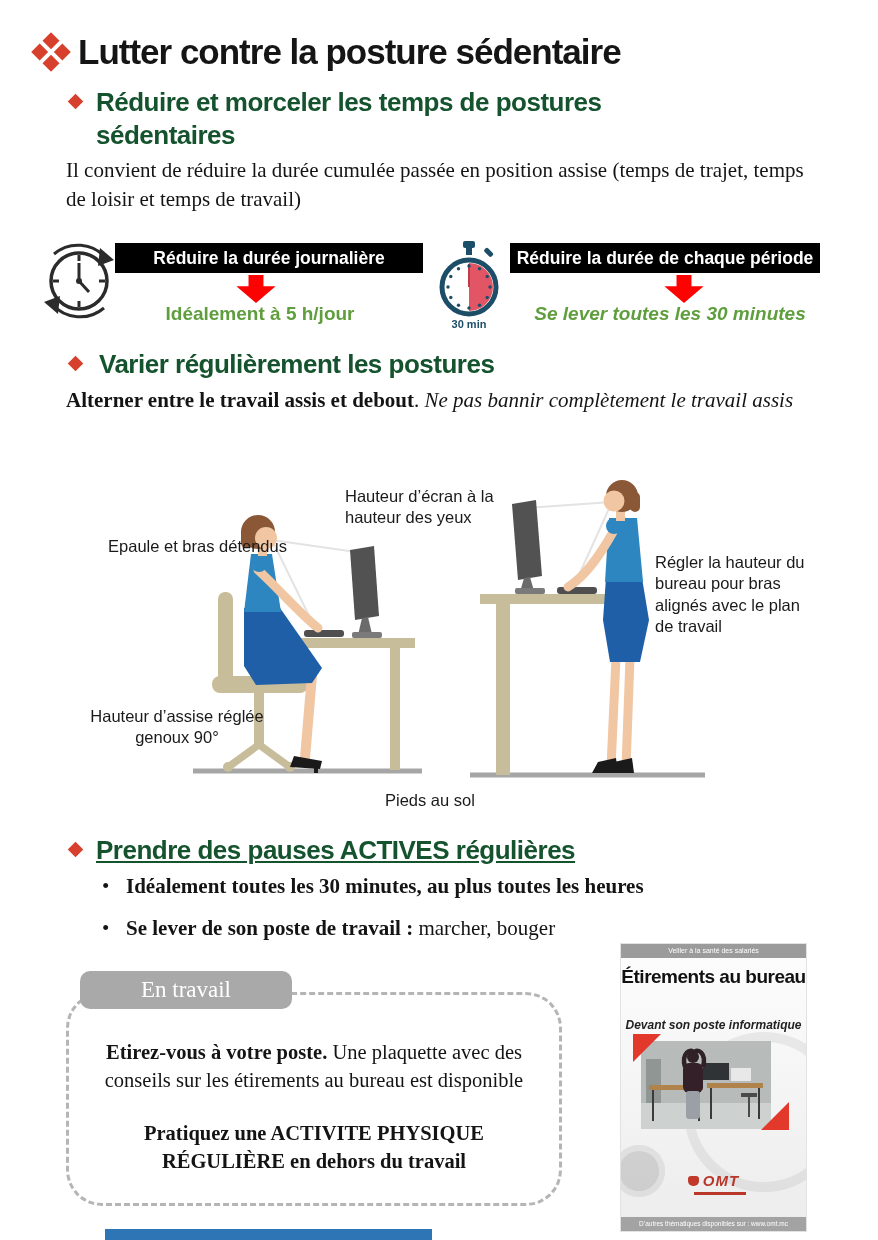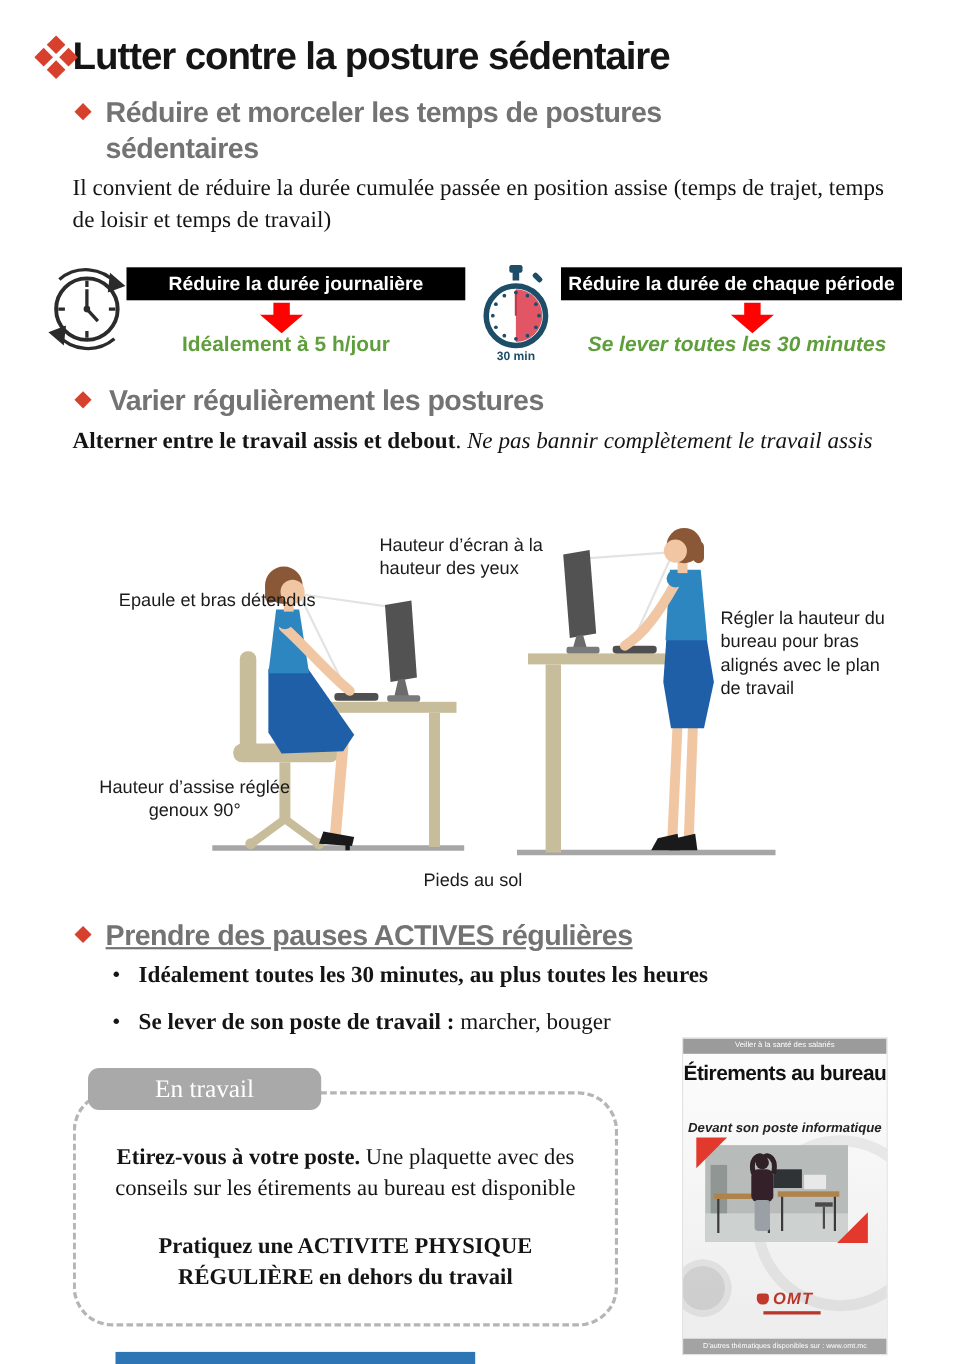--- a/index.html
+++ b/index.html
@@ -2,31 +2,31 @@
 <html><head>
 <meta charset="utf-8">
 <style>
   * { margin:0; padding:0; box-sizing:border-box; }
   html,body { background:#ffffff; }
   body { font-family:"Liberation Sans", sans-serif; color:#141414; }
   .page { position:relative; width:878px; height:1240px; background:#fff; overflow:hidden; }
   .abs { position:absolute; }
 
   
-  .title-row { left:36px; top:34px; display:flex; align-items:center; }
+  .title-row { left:36px; top:34px; display:flex; align-items:center; gap:12px; }
   .four-diamonds { width:30px; height:30px; position:relative; transform:rotate(45deg); flex:0 0 30px; }
   .four-diamonds i { position:absolute; width:12px; height:12px; background:#d6402c; }
   .four-diamonds i:nth-child(1){ left:1px; top:1px; }
   .four-diamonds i:nth-child(2){ right:1px; top:1px; }
   .four-diamonds i:nth-child(3){ left:1px; bottom:1px; }
   .four-diamonds i:nth-child(4){ right:1px; bottom:1px; }
   h1 { font-size:35px; font-weight:700; letter-spacing:-1px; color:#151515; line-height:1; }
 
   
-  .red-heading { display:flex; gap:15px; color:#737373; font-weight:700; font-size:26px; letter-spacing:-0.5px; line-height:1.25; }
+  .red-heading { display:flex; gap:15px; color:#14532d; font-weight:700; font-size:26px; letter-spacing:-0.5px; line-height:1.25; }
   .diamond { width:11px; height:11px; background:#d6402c; transform:rotate(45deg); margin-top:10px; flex:0 0 11px; }
 
   .serif { font-family:"Liberation Serif", serif; color:#141414; }
   .para { font-size:21px; line-height:1.38; }
 
   
   .banner { height:30px; background:#000000; color:#fff; display:flex; align-items:center; justify-content:center; font-size:17.5px; font-weight:600; }
   .green-cap { color:#5f9e3d; font-weight:700; font-size:19px; text-align:center; }
   .sw-caption { color:#1c4e68; font-weight:700; font-size:11px; text-align:center; width:62px; }
 

